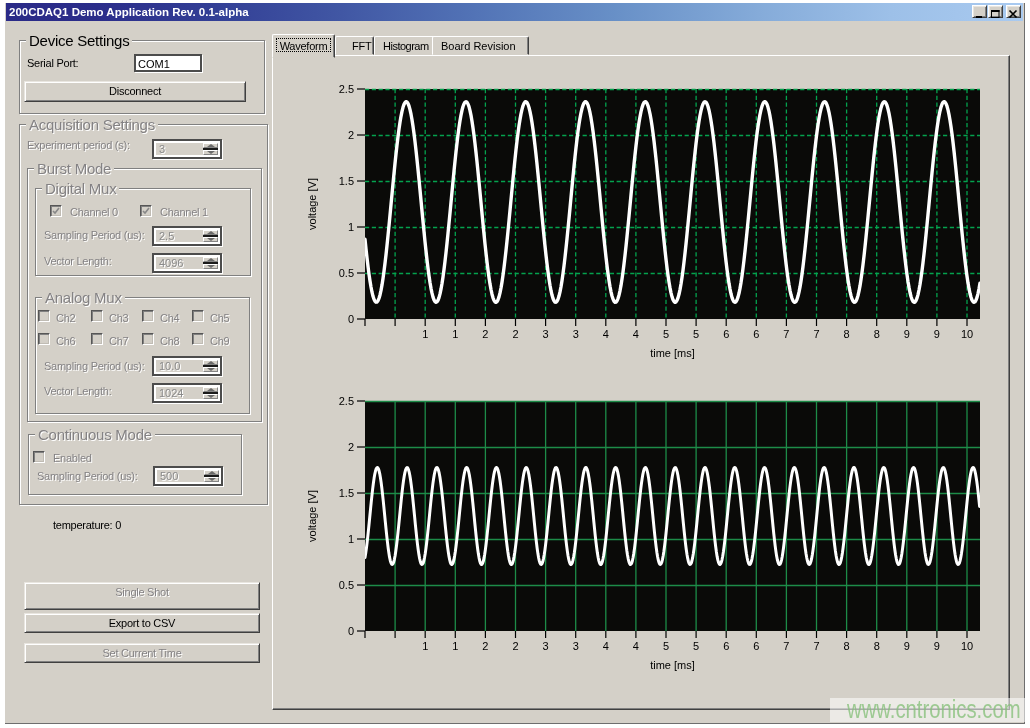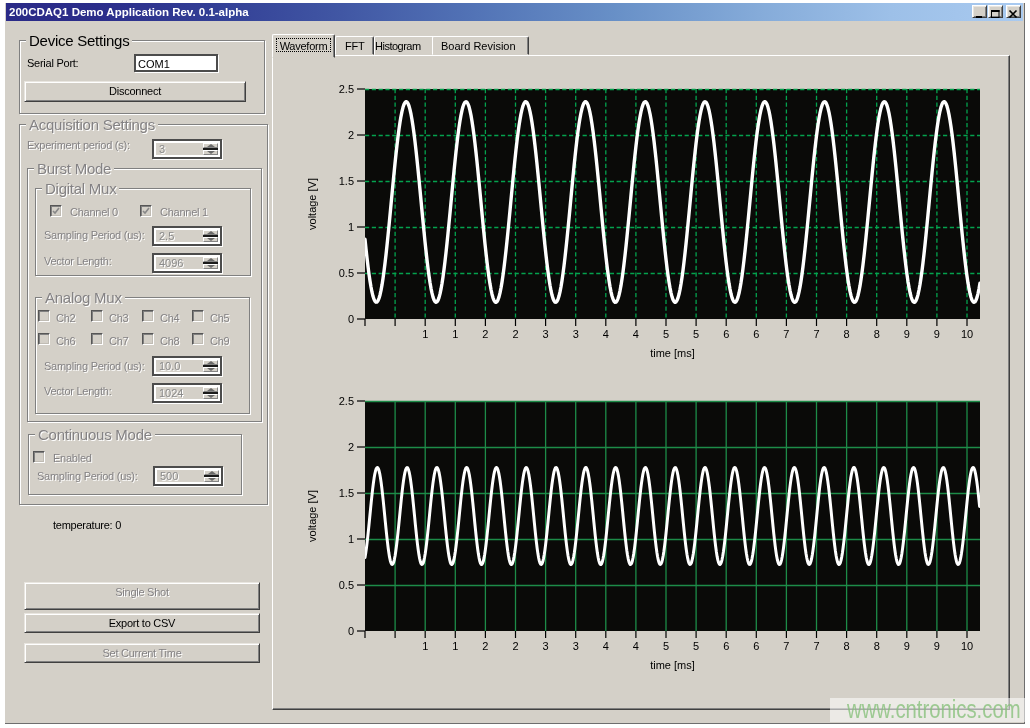--- a/index.html
+++ b/index.html
@@ -64,21 +64,21 @@
         </svg></div>
   <div class="wb" style="left:1000px"><svg width="13" height="11">
           <path d="M2.5 1.5 L9.5 8.5 M9.5 1.5 L2.5 8.5" stroke="#000" stroke-width="1.7"></path>
         </svg></div>
  </div>
 
  <div class="gb" style="left:14px;top:37px;width:246px;height:74px">
       <span class="gl">Device Settings</span>
     </div>
  <div class="lb " style="left:22px;top:54px">Serial Port:</div>
- <div class="edit" style="left:129px;top:51px;width:84px;height:18px">
+ <div class="edit" style="left:129px;top:51px;width:68px;height:18px">
       <span style="position:absolute;left:2px;top:2px">COM1</span>
     </div>
  <div class="btn" style="left:19px;top:78px;width:222px;height:21px;line-height:19px">Disconnect</div>
 
  <div class="gb" style="left:14px;top:121px;width:249px;height:381px">
       <span class="gl dis">Acquisition Settings</span>
     </div>
  <div class="lb dis " style="left:22px;top:136px">Experiment period (s):</div>
  <div class="spin" style="left:147px;top:136px">
       <div class="sf">3</div>
@@ -195,22 +195,22 @@
     </div>
 
  <div class="lb " style="left:48px;top:516px">temperature: 0</div>
 
  <div class="btn dis" style="left:19px;top:579px;width:236px;height:28px;line-height:18px">Single Shot</div>
  <div class="btn" style="left:19px;top:610px;width:236px;height:20px;line-height:18px">Export to CSV</div>
  <div class="btn dis" style="left:19px;top:640px;width:236px;height:20px;line-height:18px">Set Current Time</div>
 
  <div id="page"></div>
  <div class="tab" style="left:267px;top:31px;width:63px;height:24px;line-height:22px;z-index:4;text-align:center">Waveform<div style="position:absolute;left:3px;top:3px;right:3px;bottom:5px;border:1px dotted #000"></div></div>
- <div class="tab" style="left:330px;top:33px;width:39px;height:19px;line-height:19px;padding-left:9px">FFT</div>
- <div class="tab" style="left:369px;top:33px;width:69px;height:19px;line-height:19px;letter-spacing:-0.5px">Histogram</div>
+ <div class="tab" style="left:330px;top:33px;width:39px;height:19px;line-height:19px;padding-left:16px">FFT</div>
+ <div class="tab" style="left:369px;top:33px;width:69px;height:19px;line-height:19px;padding-left:8px;letter-spacing:-0.5px">Histogram</div>
  <div class="tab" style="left:427px;top:33px;width:97px;height:19px;line-height:19px;padding-left:8px;letter-spacing:0px">Board Revision</div>
 
  <div style="position:absolute;z-index:2;left:0;top:0">
       <svg style="position:absolute;left:300px;top:77px" width="680" height="292">
 <rect x="60" y="9" width="615" height="230" fill="#0a0a08"></rect>
 <g stroke="#04a24e" stroke-width="1.3" stroke-dasharray="4.2 2.6">
           <line x1="90.1" y1="9" x2="90.1" y2="239"></line>
           <line x1="120.2" y1="9" x2="120.2" y2="239"></line>
           <line x1="150.3" y1="9" x2="150.3" y2="239"></line>
           <line x1="180.4" y1="9" x2="180.4" y2="239"></line>

